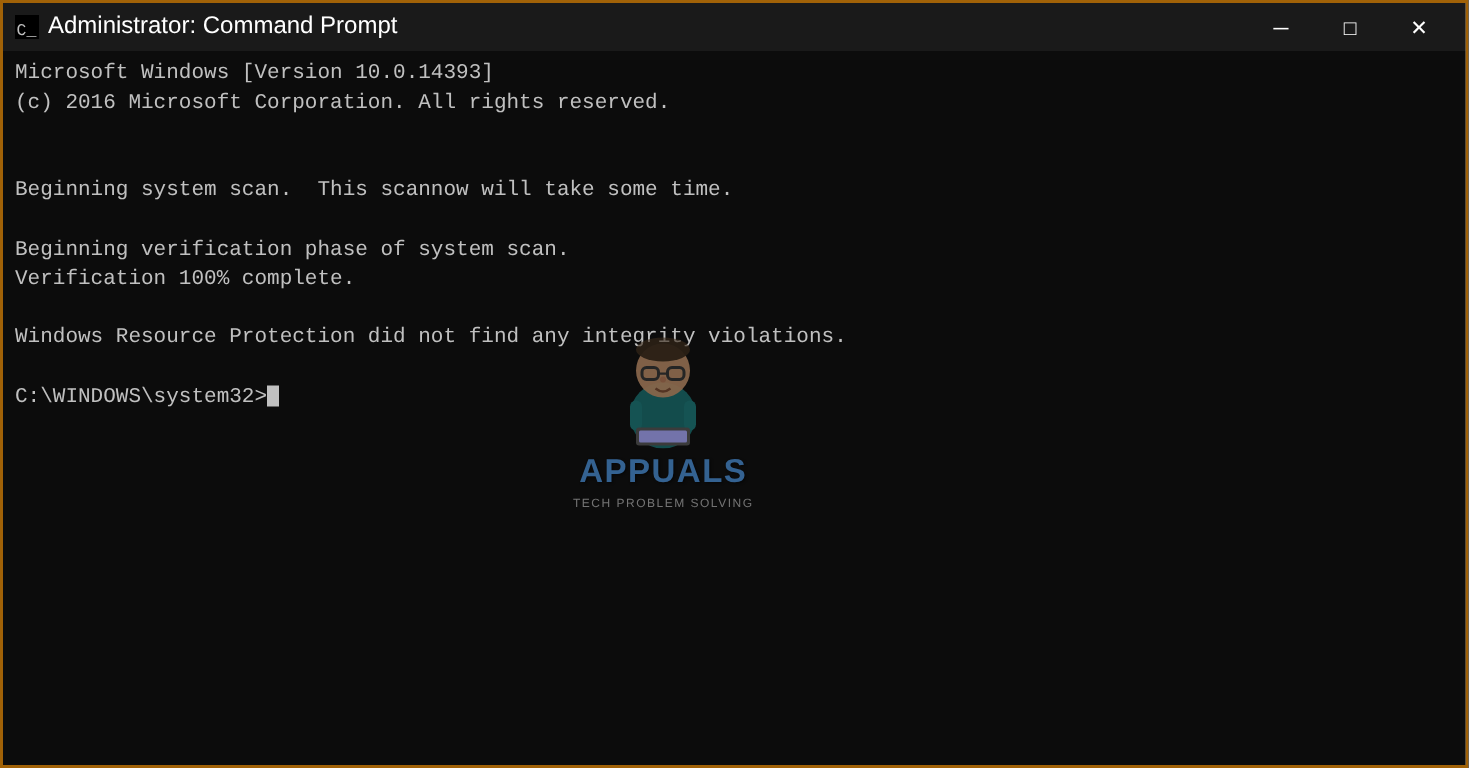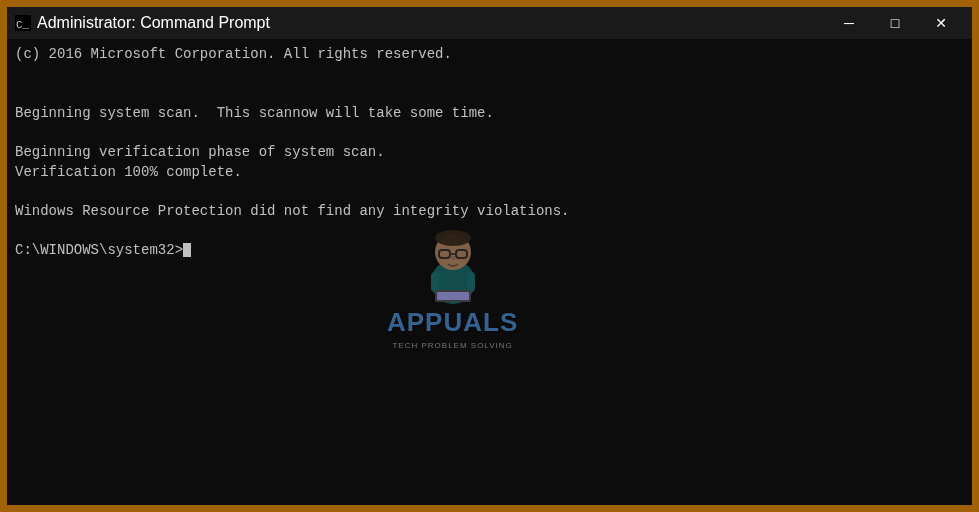--- a/index.html
+++ b/index.html
@@ -14,21 +14,21 @@
       background: #c0c0c0;
       font-family: 'Courier New', Courier, monospace;
       overflow: hidden;
     }
 
     .window {
       width: 979px;
       height: 512px;
       display: flex;
       flex-direction: column;
-      border: 7px solid #a16207;
+      border: 2px solid #a16207;
     }
 
     .title-bar {
       background: #1a1a1a;
       color: #fff;
       height: 32px;
       display: flex;
       align-items: center;
       padding: 0 8px;
       flex-shrink: 0;
@@ -103,21 +103,21 @@
     }
 
     .watermark-inner {
       display: flex;
       flex-direction: column;
       align-items: center;
     }
 
     .watermark-logo {
       font-family: 'Arial Black', Arial, sans-serif;
-      font-size: 26px;
+      font-size: 22px;
       font-weight: 900;
       color: #4a90d9;
       letter-spacing: 1px;
       text-shadow: 1px 1px 2px rgba(0,0,0,0.8);
     }
 
     .watermark-sub {
       font-family: Arial, sans-serif;
       font-size: 8px;
       color: #aaa;
@@ -159,20 +159,21 @@
     </div>
     <span class="title-bar-text">Administrator: Command Prompt</span>
     <div class="title-bar-controls">
       <button class="title-bar-btn minimize">─</button>
       <button class="title-bar-btn maximize">□</button>
       <button class="title-bar-btn close">✕</button>
     </div>
   </div>
 
   <div class="console-body">
+    <span class="console-line">Microsoft Windows [Version 10.0.14393]</span>
     <span class="console-line">(c) 2016 Microsoft Corporation. All rights reserved.</span>
     <span class="console-line">&nbsp;</span>
     <span class="console-line">&nbsp;</span>
     <span class="console-line">Beginning system scan.  This scannow will take some time.</span>
     <span class="console-line">&nbsp;</span>
     <span class="console-line">Beginning verification phase of system scan.</span>
     <span class="console-line">Verification 100% complete.</span>
     <span class="console-line">&nbsp;</span>
     <span class="console-line">Windows Resource Protection did not find any integrity violations.</span>
     <span class="console-line">&nbsp;</span>

